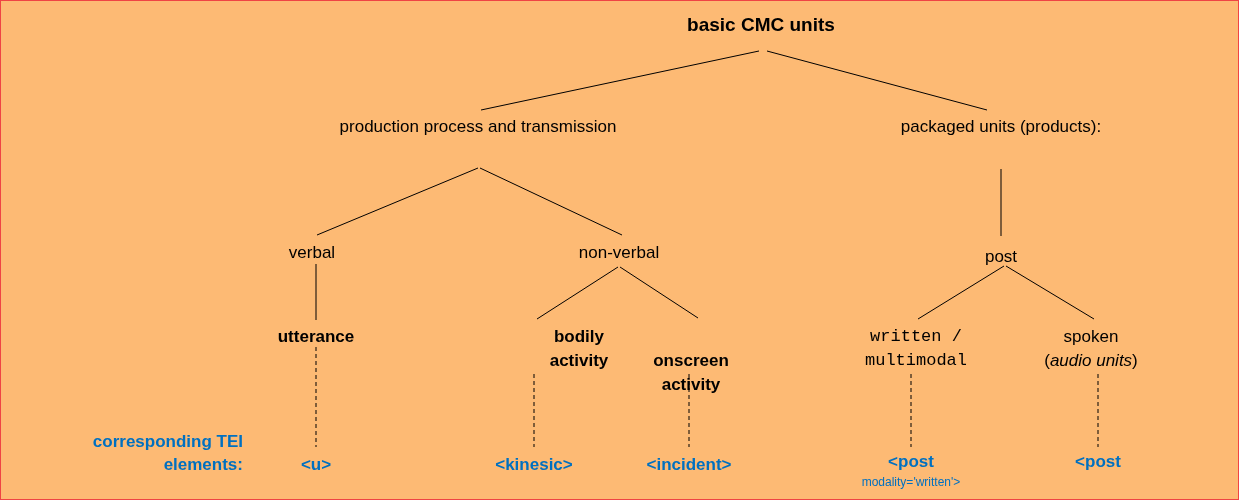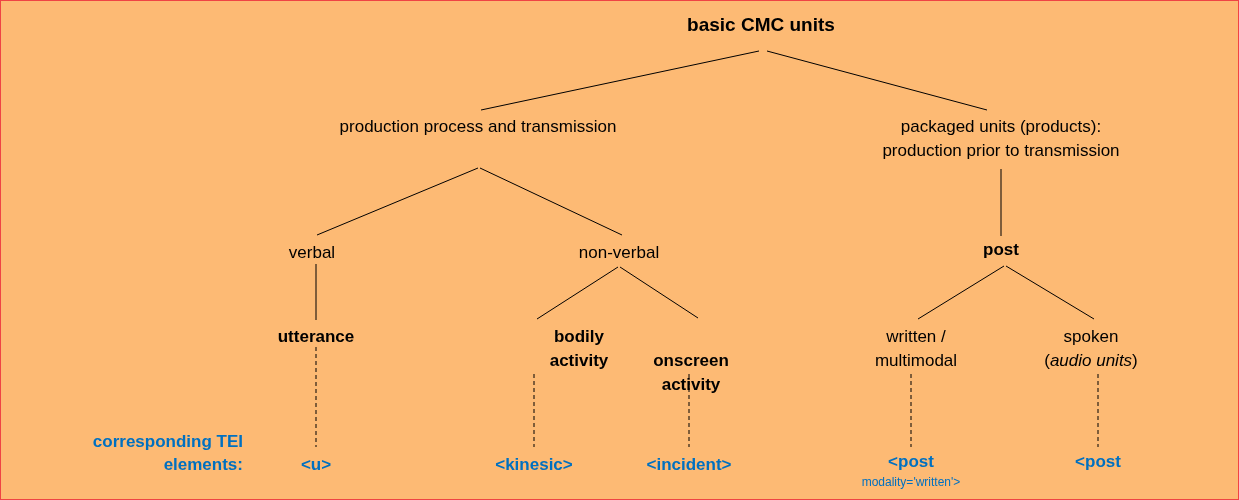--- a/index.html
+++ b/index.html
@@ -20,25 +20,25 @@
     text-align:center;
     font-size:17px;
     line-height:24px;
     white-space:nowrap;
   }
   .root{top:12px;left:760px;font-size:19px;font-weight:bold;}
   .stream{top:114px;left:477px;}
   .packaged{top:114px;left:1000px;}
   .verbal{top:240px;left:311px;}
   .nonverbal{top:240px;left:618px;}
-  .post{top:237px;left:1000px;font-weight:bold;}
+  .post{top:244px;left:1000px;font-weight:normal;}
   .utterance{top:324px;left:315px;font-weight:bold;}
   .bodily{top:324px;left:536px;font-weight:bold;margin-left:42px;}
   .onscreen{top:324px;left:690px;font-weight:bold;margin-top:24px;}
-  .written{top:324px;left:915px;}
+  .written{top:324px;left:915px;font-family:Liberation Mono, monospace;}
   .spoken{top:324px;left:1090px;}
   .blue{color:#0070C0;font-weight:bold;}
   .caption{
     position:absolute;left:40px;top:429px;width:202px;
     text-align:right;font-size:17px;line-height:23px;
   }
   .tei-u{top:452px;left:315px;}
   .tei-kinesic{top:452px;left:533px;}
   .tei-incident{top:452px;left:688px;}
   .tei-post-written{top:451px;left:910px;line-height:20px;}
@@ -72,21 +72,20 @@
   </svg>
 
   <div class="node root">basic CMC units</div>
 
   <div class="node stream">
     <div>production process and transmission</div>
   </div>
 
   <div class="node packaged">
     <div>packaged units (products):</div>
-    <div>production prior to transmission</div>
   </div>
 
   <div class="node verbal">verbal</div>
   <div class="node nonverbal">non-verbal</div>
   <div class="node post">post</div>
 
   <div class="node utterance">utterance</div>
 
   <div class="node bodily">
     <div>bodily</div>

